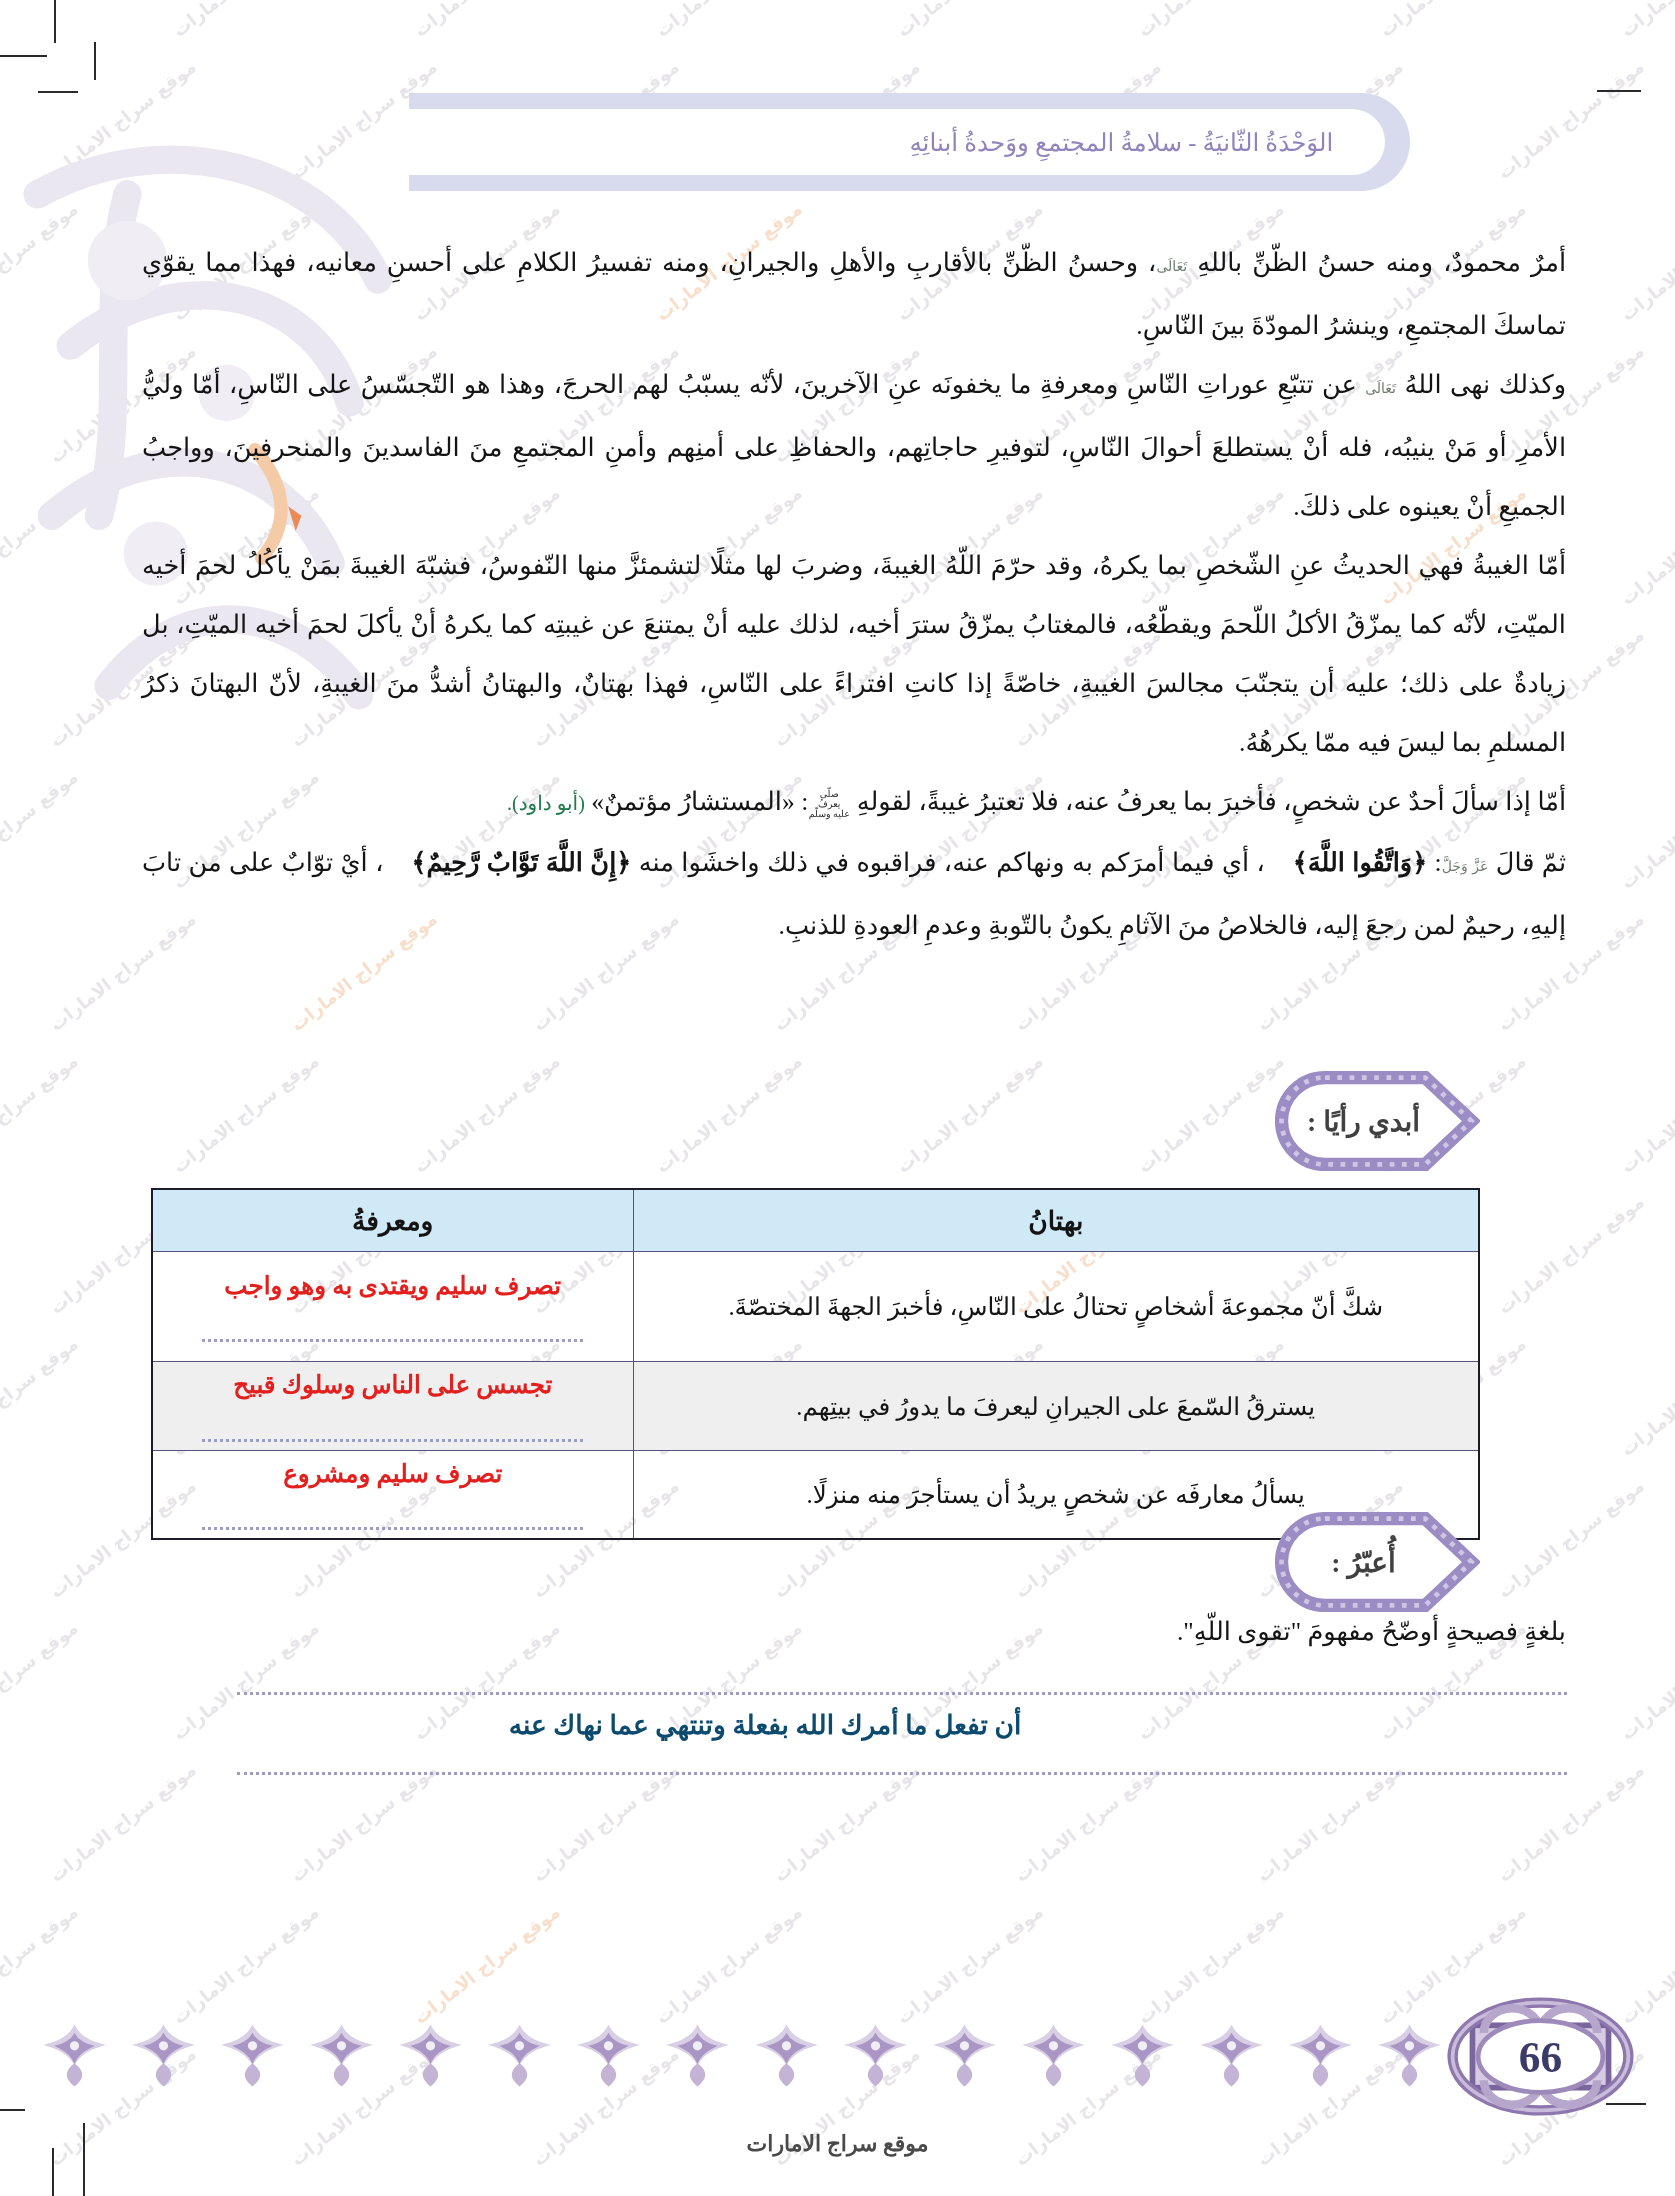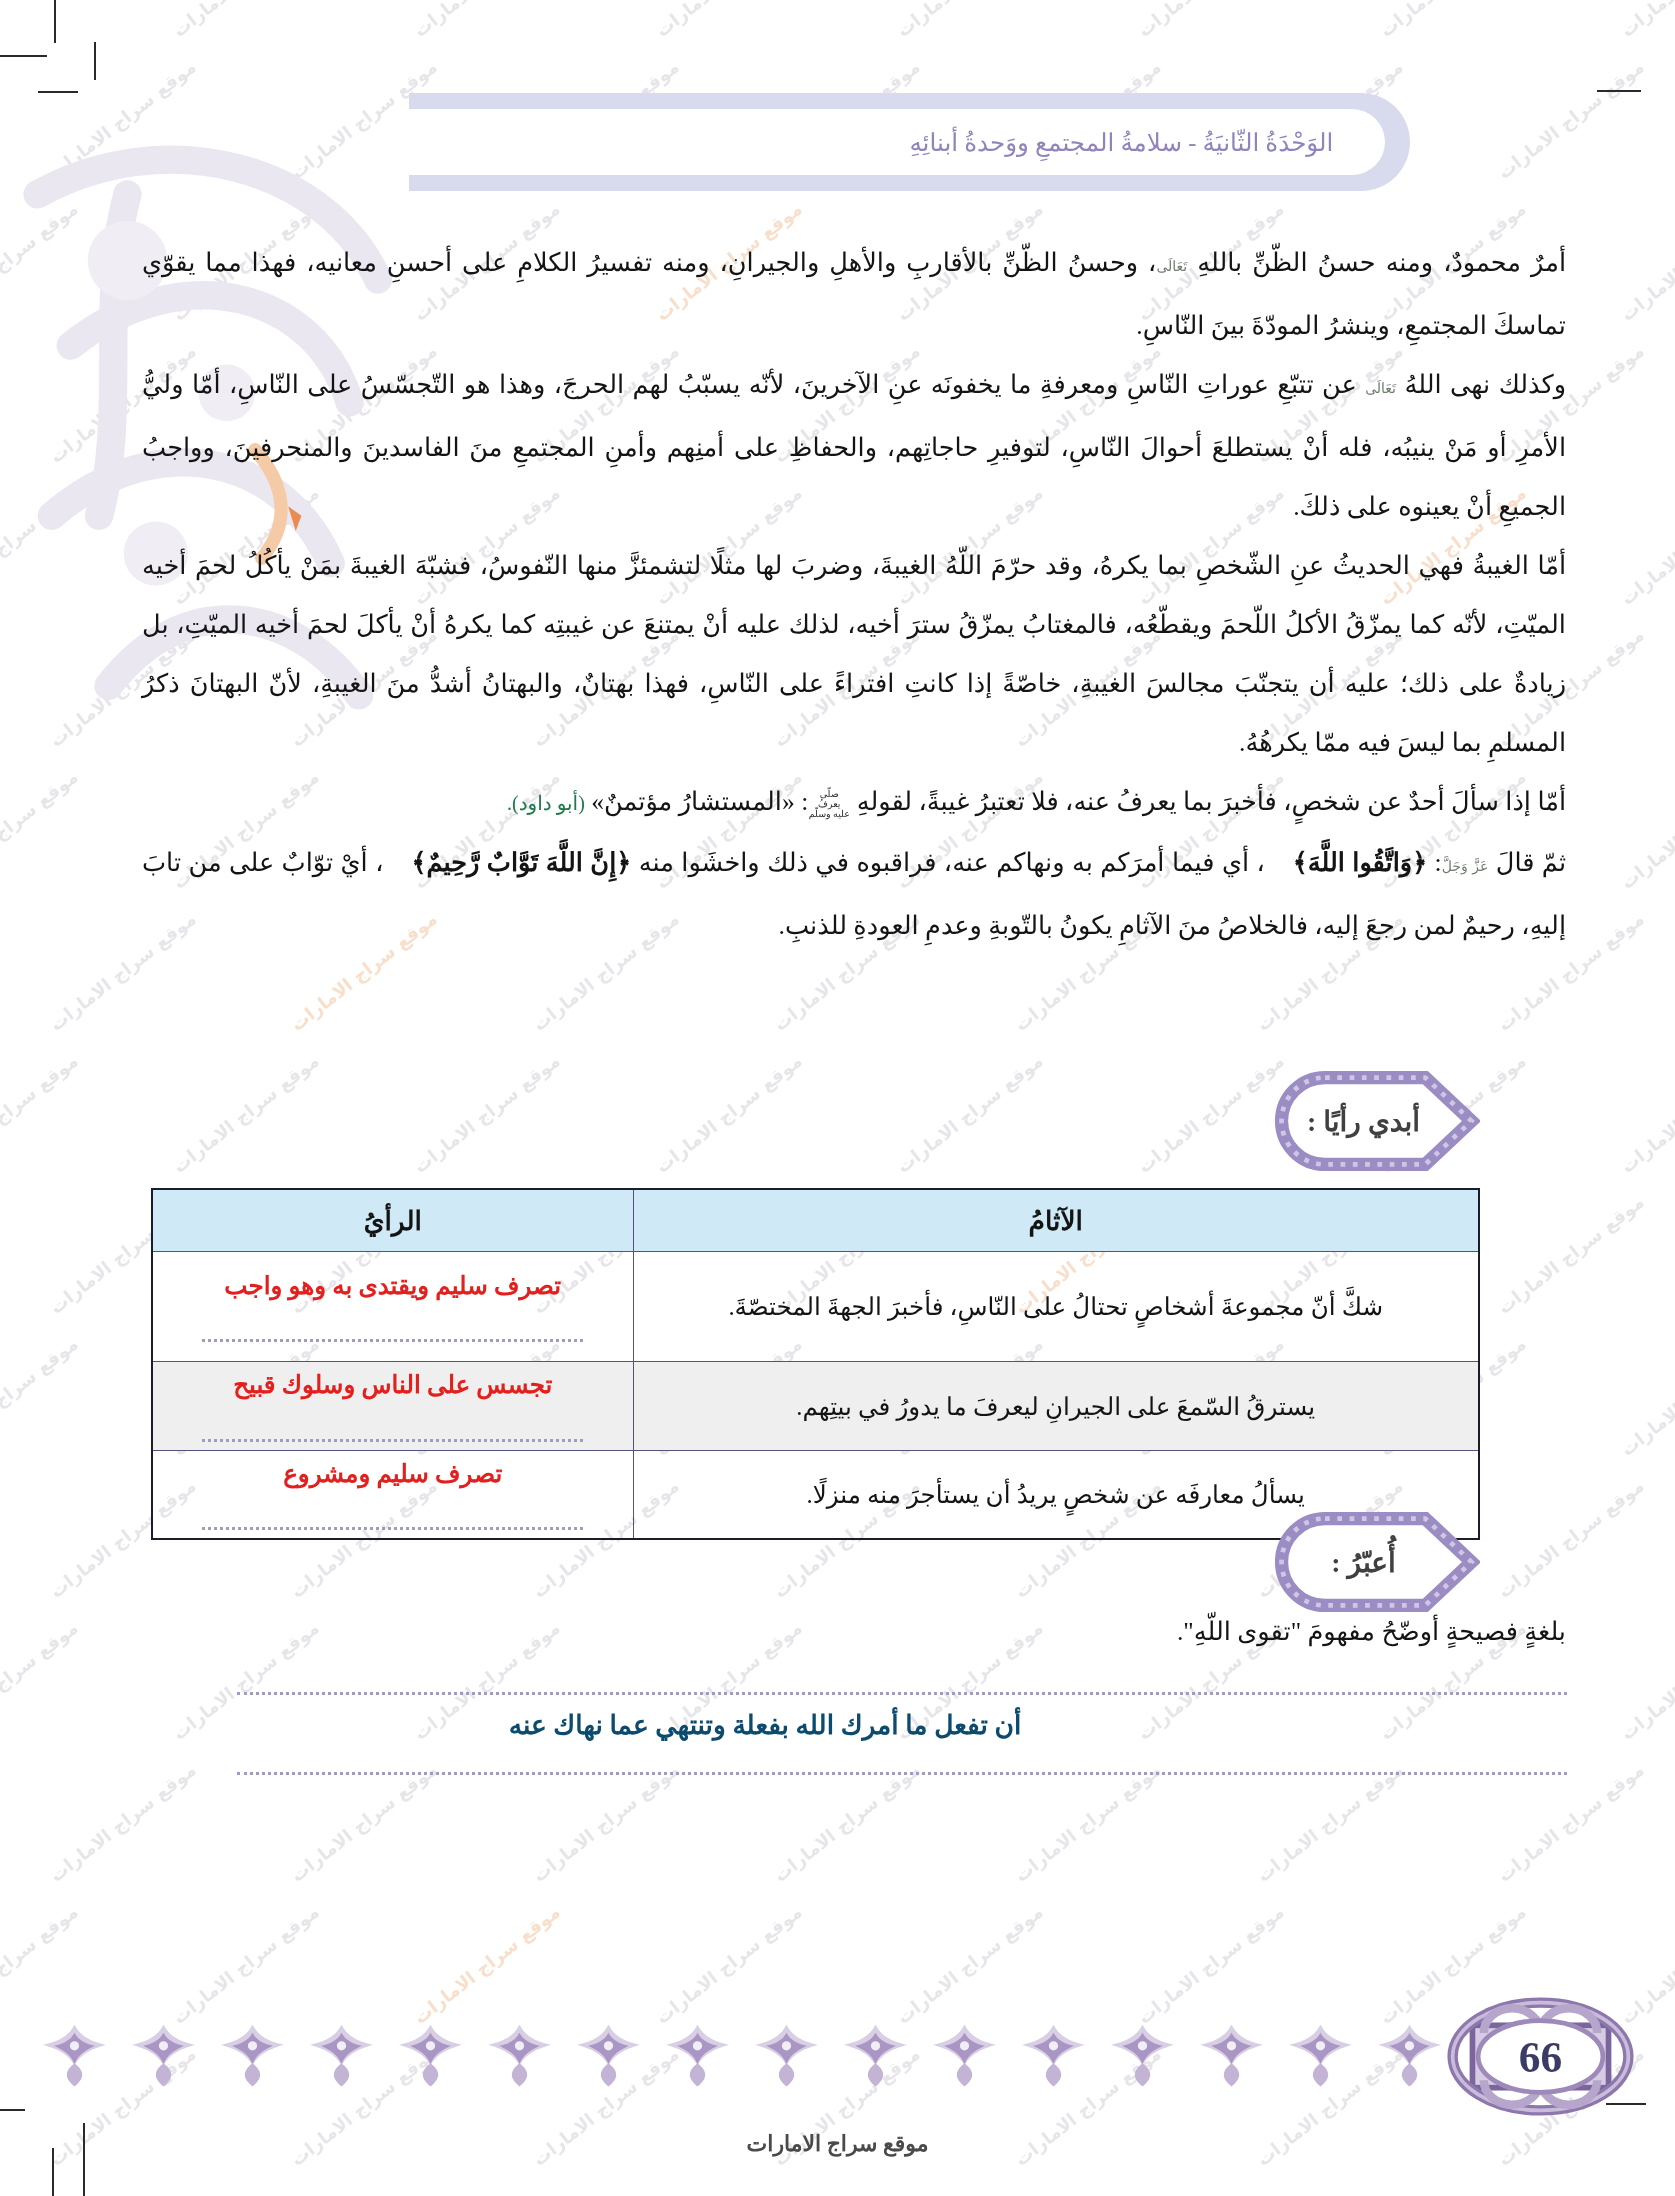--- a/index.html
+++ b/index.html
@@ -246,22 +246,22 @@
       <div class="label">أبدي رأيًا :</div>
     </div>
 
     <table class="opinion-table">
       <colgroup>
           <col style="width:846px">
           <col style="width:481px">
         </colgroup>
       <tbody>
           <tr>
-        <th>الآثامُ</th>
-        <th>الرأيُ</th>
+        <th>بهتانُ</th>
+        <th>ومعرفةُ</th>
       </tr>
       <tr class="row-1">
         <td>شكَّ أنّ مجموعةَ أشخاصٍ تحتالُ على النّاسِ، فأخبرَ الجهةَ المختصّةَ.</td>
         <td>
           <div class="answer-wrap">
             <span class="answer-text">تصرف سليم ويقتدى به وهو واجب</span>
             <div class="dotline"></div>
           </div>
         </td>
       </tr>

